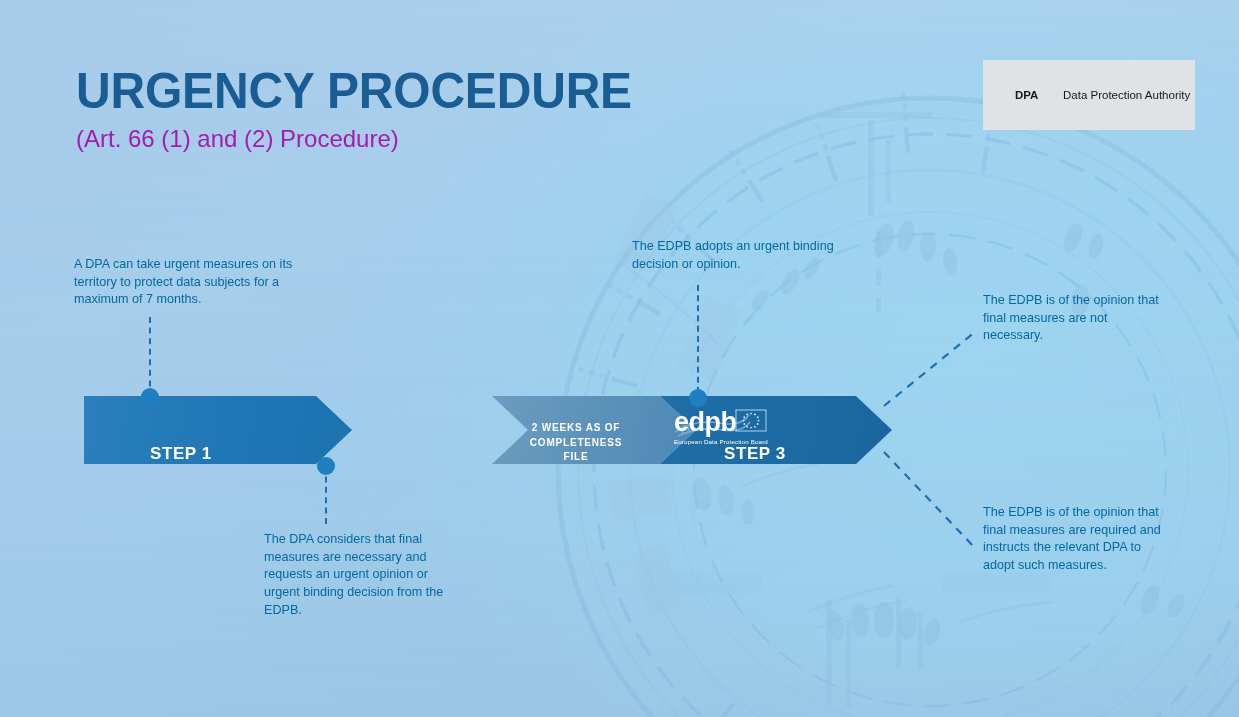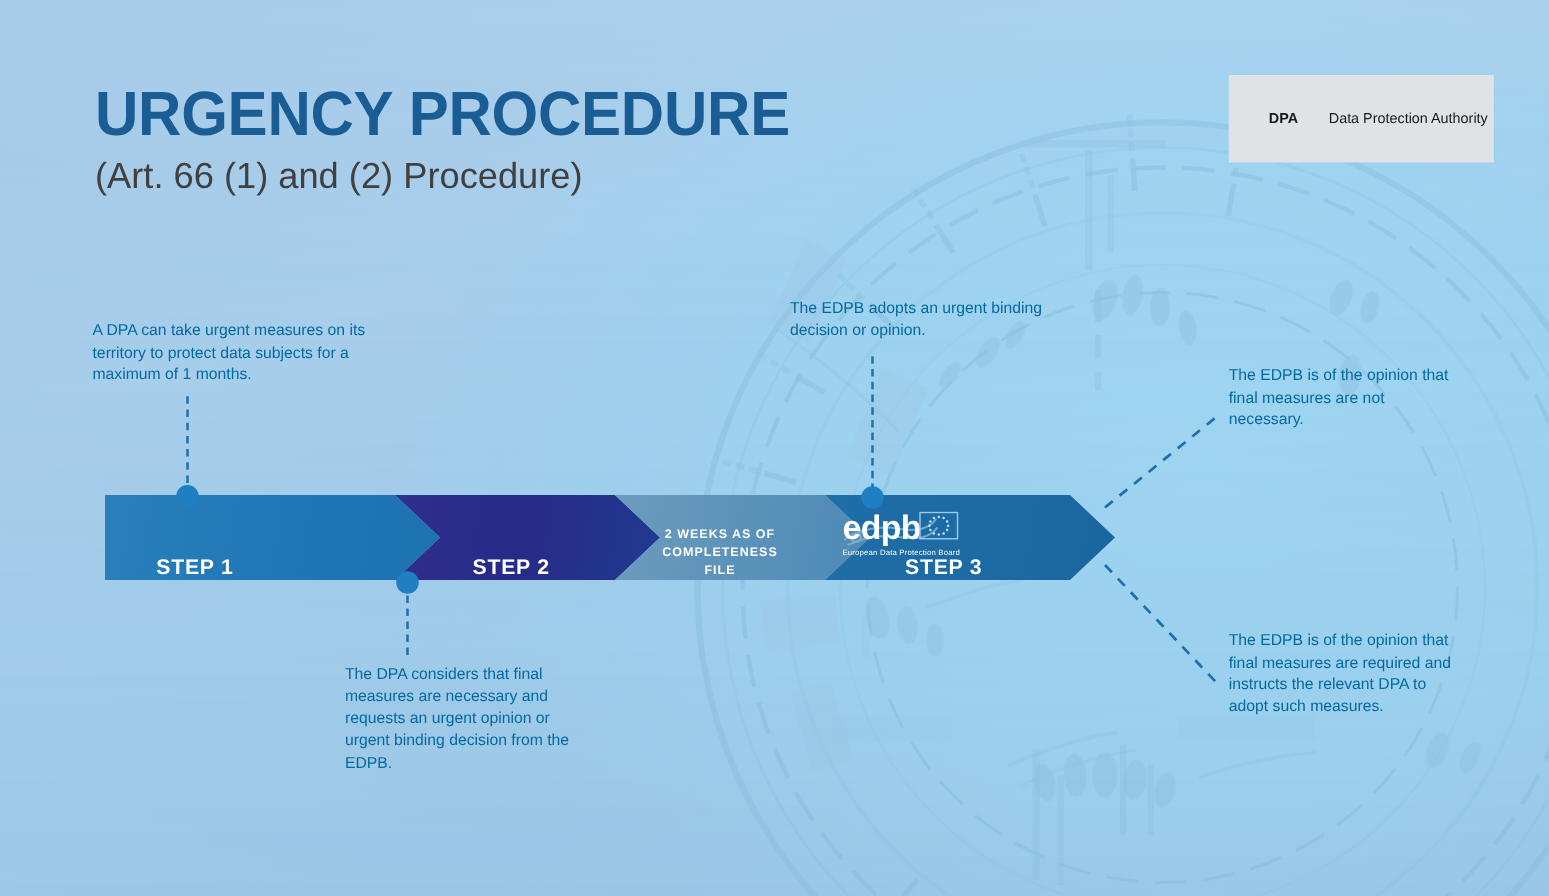--- a/index.html
+++ b/index.html
@@ -25,21 +25,21 @@
 
   
   #title-block{ position:absolute; left:76px; top:66px; }
   #page-title{
     font-size:50px; font-weight:bold; color:#1a5c94;
     letter-spacing:-0.2px; line-height:1.02;
     font-family:"Liberation Sans", sans-serif;
     transform:scaleX(0.96); transform-origin:left center;
   }
   #page-subtitle{
-    margin-top:8px; font-size:29px; color:#404040; font-weight:normal;
+    margin-top:8px; font-size:24px; color:#a21caf; font-weight:normal;
   }
 
   
   #legend-box{
     position:absolute; left:983px; top:60px; width:212px; height:70px;
     background:#dfe3e6; display:flex; align-items:center;
   }
   #legend-abbr{ font-size:11.5px; font-weight:bold; color:#17181a; margin-left:32px; width:48px; }
   #legend-term{ font-size:11.5px; color:#17181a; }
 
@@ -48,21 +48,21 @@
   .seg{ position:absolute; top:0; height:68px; display:flex; align-items:flex-end; }
   .seg-label{
     color:#ffffff; font-weight:bold; white-space:pre-line;
     font-family:"Liberation Sans", sans-serif;
   }
   #seg-step1{
     left:0; width:268px;
     background:linear-gradient(100deg,#2a7fbc 0%,#2077b5 55%,#1d72b0 100%);
     clip-path:polygon(0 0, 232px 0, 268px 50%, 232px 100%, 0 100%);
   }
-  #seg-step1 .seg-label{ margin-left:41px; font-size:17px; letter-spacing:0.6px; }
+  #seg-step1 .seg-label{ margin-left:66px; font-size:17px; letter-spacing:0.6px; }
   #seg-step2{
     left:232px; width:212px;
     background:linear-gradient(100deg,#2f2f8e 0%,#272a86 45%,#213a8f 100%);
     clip-path:polygon(0 0, 176px 0, 212px 50%, 176px 100%, 0 100%, 36px 50%);
   }
   #seg-step2 .seg-label{ margin-left:62px; font-size:17px; letter-spacing:0.6px; }
   #seg-interim{
     left:408px; width:204px;
     background:linear-gradient(100deg,#6c9cbe 0%,#5b92ba 50%,#4d89b5 100%);
     clip-path:polygon(0 0, 168px 0, 204px 50%, 168px 100%, 0 100%, 36px 50%);
@@ -94,21 +94,21 @@
   .vline{ position:absolute; width:0; border-left:2px dashed #1f6fae; z-index:2; }
   #line-step1{ left:149px; top:317px; height:80px; }
   #line-step2{ left:325px; top:466px; height:58px; }
   #line-step3{ left:697px; top:285px; height:118px; }
 
   #diagonals{ position:absolute; left:0; top:0; width:1239px; height:717px; z-index:2; pointer-events:none; }
 
   
   .note{ position:absolute; font-size:12.6px; line-height:1.40; color:#0369a1; }
   #note-step1{ left:74px; top:256px; width:248px; }
-  #note-step2{ left:276px; top:531px; width:198px; }
+  #note-step2{ left:264px; top:531px; width:198px; }
   #note-step3{ left:632px; top:238px; width:230px; }
   #note-outcome-1{ left:983px; top:292px; width:180px; }
   #note-outcome-2{ left:983px; top:504px; width:190px; }
 </style>
 </head>
 <body>
 
 <div id="bg-gradient"></div>
 
 <svg id="bg-watermark" viewBox="0 0 1239 717" preserveAspectRatio="none">
@@ -250,23 +250,20 @@
 </svg>
 
 <div class="vline" id="line-step1"></div>
 <div class="vline" id="line-step2"></div>
 <div class="vline" id="line-step3"></div>
 
 <div id="process-bar">
   <div class="seg" id="seg-step1">
     <span class="seg-label">STEP 1</span>
   </div>
-  <div class="seg" id="seg-step2">
-    <span class="seg-label">STEP 2</span>
-  </div>
   <div class="seg" id="seg-interim">
     <span class="seg-label">2 WEEKS AS OF
 COMPLETENESS
 FILE</span>
   </div>
   <div class="seg" id="seg-step3">
     <span class="seg-label">STEP 3</span>
   </div>
 </div>
 
@@ -294,17 +291,17 @@
         <circle cx="75.1" cy="12.4" r="0.95"></circle>
     </g>
   </g>
   <text x="2" y="42" font-family="'Liberation Sans', sans-serif" font-size="6.2" fill="#ffffff" letter-spacing="0.15">European Data Protection Board</text>
 </svg>
 
 <div class="dot" id="dot-step1"></div>
 <div class="dot" id="dot-step2"></div>
 <div class="dot" id="dot-step3"></div>
 
-<div class="note" id="note-step1">A DPA can take urgent measures on its territory to protect data subjects for a maximum of 1 months.</div>
+<div class="note" id="note-step1">A DPA can take urgent measures on its territory to protect data subjects for a maximum of 7 months.</div>
 <div class="note" id="note-step2">The DPA considers that final measures are necessary and requests an urgent opinion or urgent binding decision from the EDPB.</div>
 <div class="note" id="note-step3">The EDPB adopts an urgent binding decision or opinion.</div>
 <div class="note" id="note-outcome-1">The EDPB is of the opinion that final measures are not necessary.</div>
 <div class="note" id="note-outcome-2">The EDPB is of the opinion that final measures are required and instructs the relevant DPA to adopt such measures.</div>
 
 </body></html>

